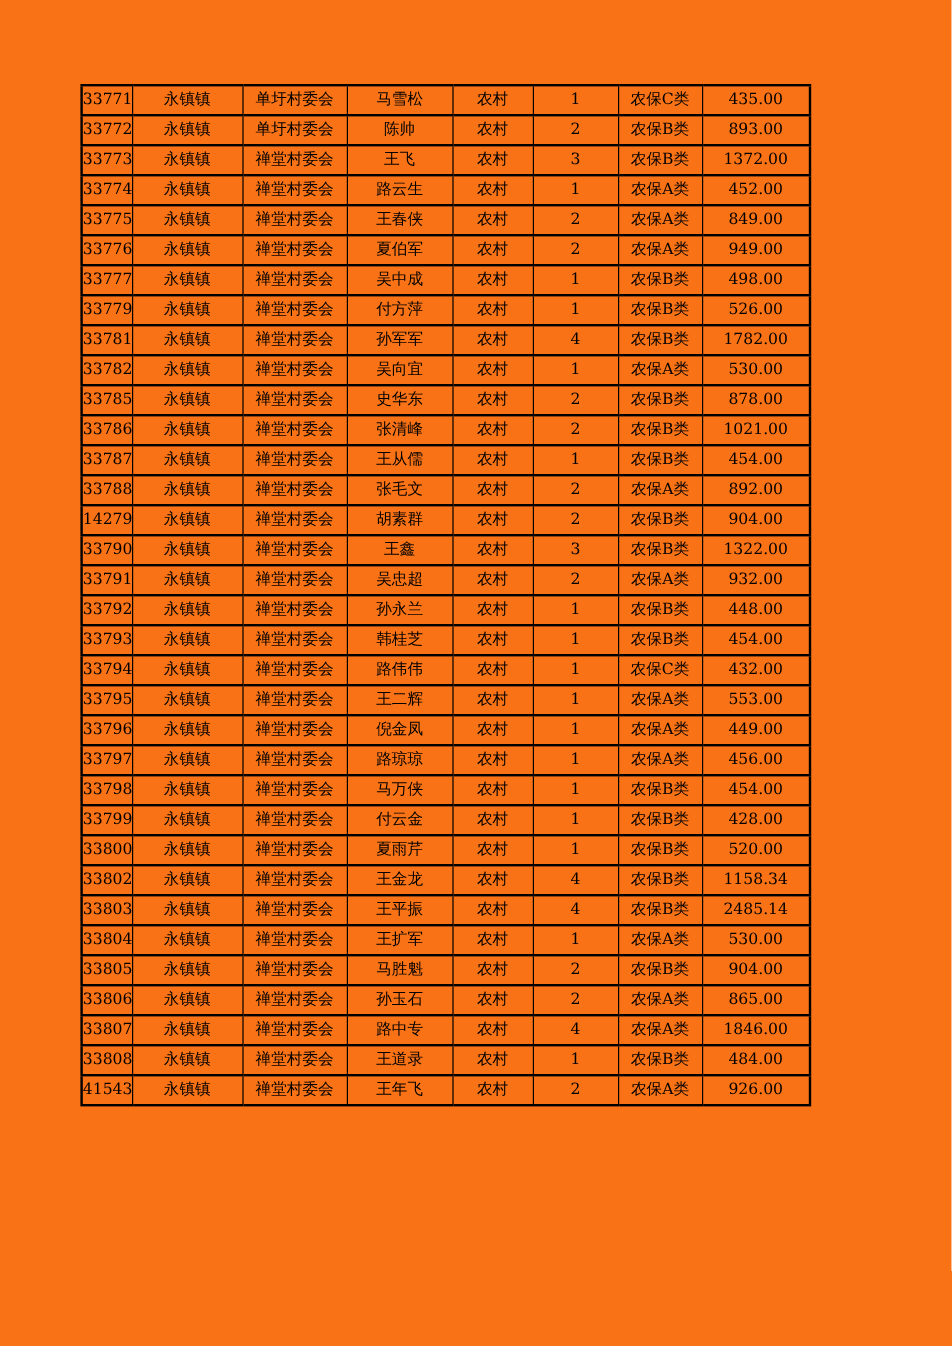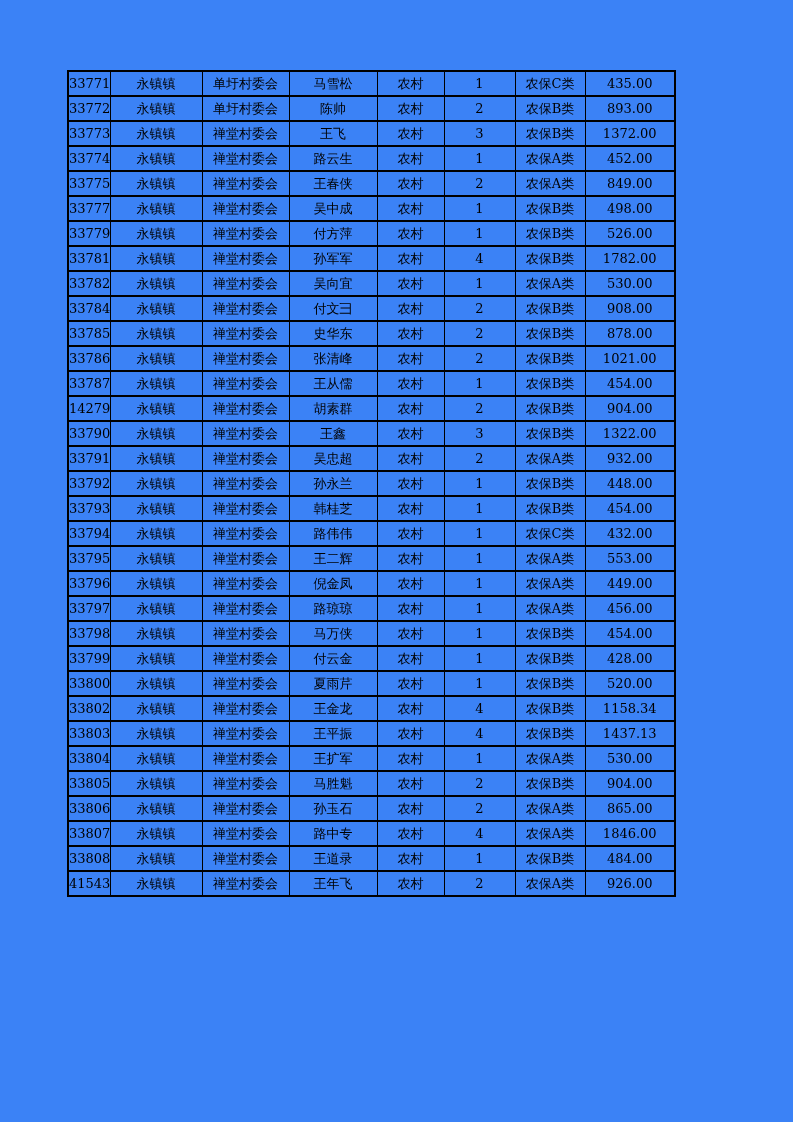--- a/index.html
+++ b/index.html
@@ -4,21 +4,21 @@
 <style>
   html, body {
     margin: 0;
     padding: 0;
     background: #ffffff;
   }
   .sheet {
     position: relative;
     width: 793px;
     height: 1122px;
-    background: #3b82f6;
+    background: #f97316;
     overflow: hidden;
   }
   table.grid {
     position: absolute;
     left: 67px;
     top: 70px;
     width: 607px;
     border-collapse: collapse;
     table-layout: fixed;
     border: 2px solid #000000;
@@ -107,20 +107,30 @@
           <td>33775</td>
           <td>永镇镇</td>
           <td>禅堂村委会</td>
           <td>王春侠</td>
           <td>农村</td>
           <td>2</td>
           <td>农保A类</td>
           <td>849.00</td>
         </tr>
         <tr>
+          <td>33776</td>
+          <td>永镇镇</td>
+          <td>禅堂村委会</td>
+          <td>夏伯军</td>
+          <td>农村</td>
+          <td>2</td>
+          <td>农保A类</td>
+          <td>949.00</td>
+        </tr>
+        <tr>
           <td>33777</td>
           <td>永镇镇</td>
           <td>禅堂村委会</td>
           <td>吴中成</td>
           <td>农村</td>
           <td>1</td>
           <td>农保B类</td>
           <td>498.00</td>
         </tr>
         <tr>
@@ -147,30 +157,20 @@
           <td>33782</td>
           <td>永镇镇</td>
           <td>禅堂村委会</td>
           <td>吴向宜</td>
           <td>农村</td>
           <td>1</td>
           <td>农保A类</td>
           <td>530.00</td>
         </tr>
         <tr>
-          <td>33784</td>
-          <td>永镇镇</td>
-          <td>禅堂村委会</td>
-          <td>付文彐</td>
-          <td>农村</td>
-          <td>2</td>
-          <td>农保B类</td>
-          <td>908.00</td>
-        </tr>
-        <tr>
           <td>33785</td>
           <td>永镇镇</td>
           <td>禅堂村委会</td>
           <td>史华东</td>
           <td>农村</td>
           <td>2</td>
           <td>农保B类</td>
           <td>878.00</td>
         </tr>
         <tr>
@@ -185,20 +185,30 @@
         </tr>
         <tr>
           <td>33787</td>
           <td>永镇镇</td>
           <td>禅堂村委会</td>
           <td>王从儒</td>
           <td>农村</td>
           <td>1</td>
           <td>农保B类</td>
           <td>454.00</td>
+        </tr>
+        <tr>
+          <td>33788</td>
+          <td>永镇镇</td>
+          <td>禅堂村委会</td>
+          <td>张毛文</td>
+          <td>农村</td>
+          <td>2</td>
+          <td>农保A类</td>
+          <td>892.00</td>
         </tr>
         <tr>
           <td>14279</td>
           <td>永镇镇</td>
           <td>禅堂村委会</td>
           <td>胡素群</td>
           <td>农村</td>
           <td>2</td>
           <td>农保B类</td>
           <td>904.00</td>
@@ -324,21 +334,21 @@
           <td>1158.34</td>
         </tr>
         <tr>
           <td>33803</td>
           <td>永镇镇</td>
           <td>禅堂村委会</td>
           <td>王平振</td>
           <td>农村</td>
           <td>4</td>
           <td>农保B类</td>
-          <td>1437.13</td>
+          <td>2485.14</td>
         </tr>
         <tr>
           <td>33804</td>
           <td>永镇镇</td>
           <td>禅堂村委会</td>
           <td>王扩军</td>
           <td>农村</td>
           <td>1</td>
           <td>农保A类</td>
           <td>530.00</td>

